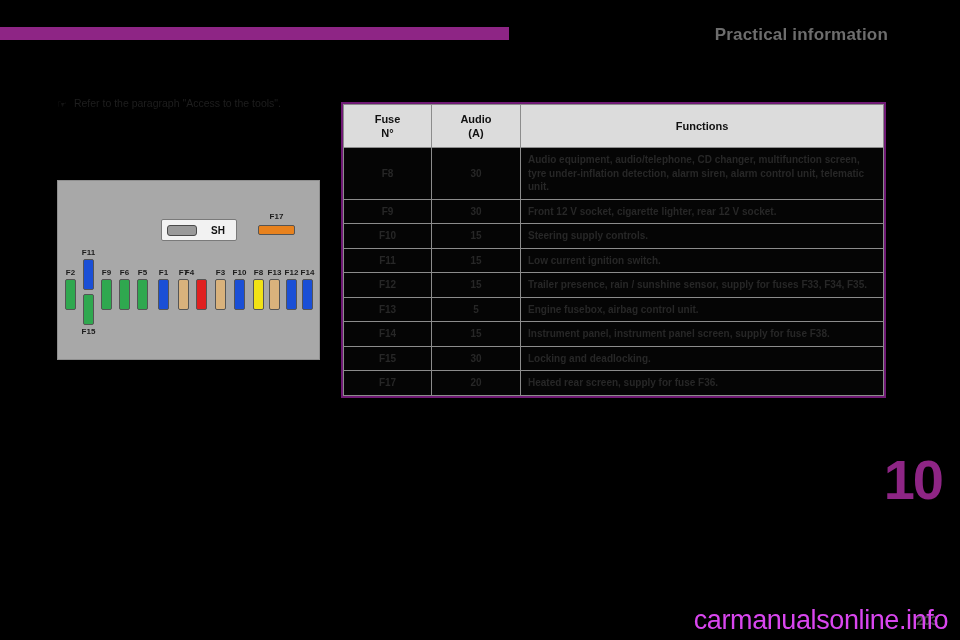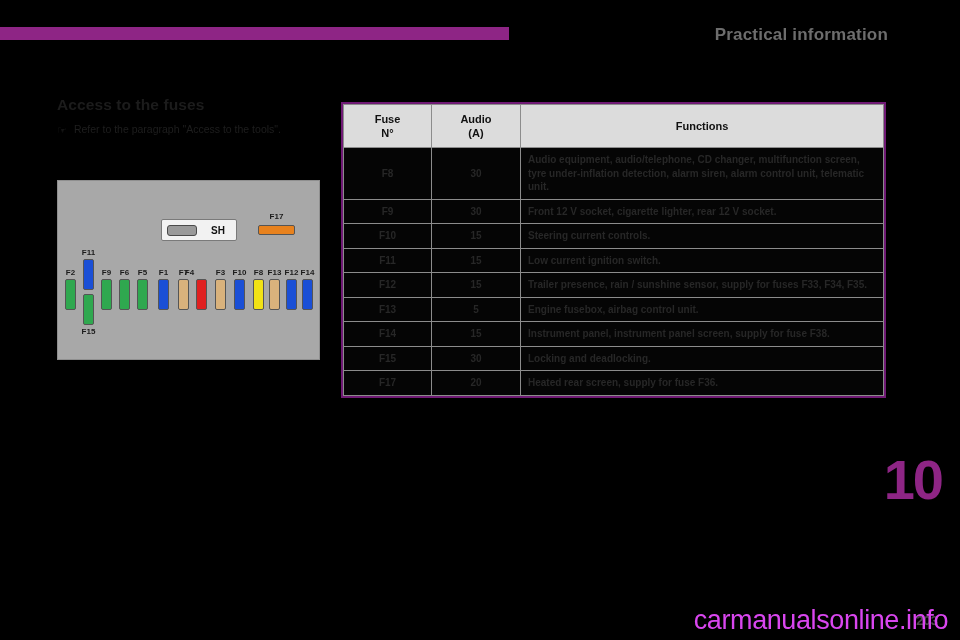--- a/index.html
+++ b/index.html
@@ -229,21 +229,20 @@
     white-space: nowrap;
   }
 </style>
 </head>
 <body>
 
 <div id="purple-bar"></div>
 <div id="running-header">Practical information</div>
 
 <div id="left-col">
-  <h2 id="section-title">Access to the fuses</h2>
   <div class="bullet-row">
     <span class="bullet-glyph">☞</span>
     <span class="bullet-text">Refer to the paragraph "Access to the tools".</span>
   </div>
 </div>
 
 <div id="fusebox-figure">
 
   <div id="sh-box">
     <div id="sh-bar"></div>
@@ -309,21 +308,21 @@
           <td class="cell-functions">Audio equipment, audio/telephone, CD changer, multifunction screen, tyre under-inflation detection, alarm siren, alarm control unit, telematic unit.</td>
         </tr>
         <tr>
           <td class="cell-fuse">F9</td>
           <td class="cell-rating">30</td>
           <td class="cell-functions">Front 12 V socket, cigarette lighter, rear 12 V socket.</td>
         </tr>
         <tr>
           <td class="cell-fuse">F10</td>
           <td class="cell-rating">15</td>
-          <td class="cell-functions">Steering current controls.</td>
+          <td class="cell-functions">Steering supply controls.</td>
         </tr>
         <tr>
           <td class="cell-fuse">F11</td>
           <td class="cell-rating">15</td>
           <td class="cell-functions">Low current ignition switch.</td>
         </tr>
         <tr>
           <td class="cell-fuse">F12</td>
           <td class="cell-rating">15</td>
           <td class="cell-functions">Trailer presence, rain / sunshine sensor, supply for fuses F33, F34, F35.</td>

